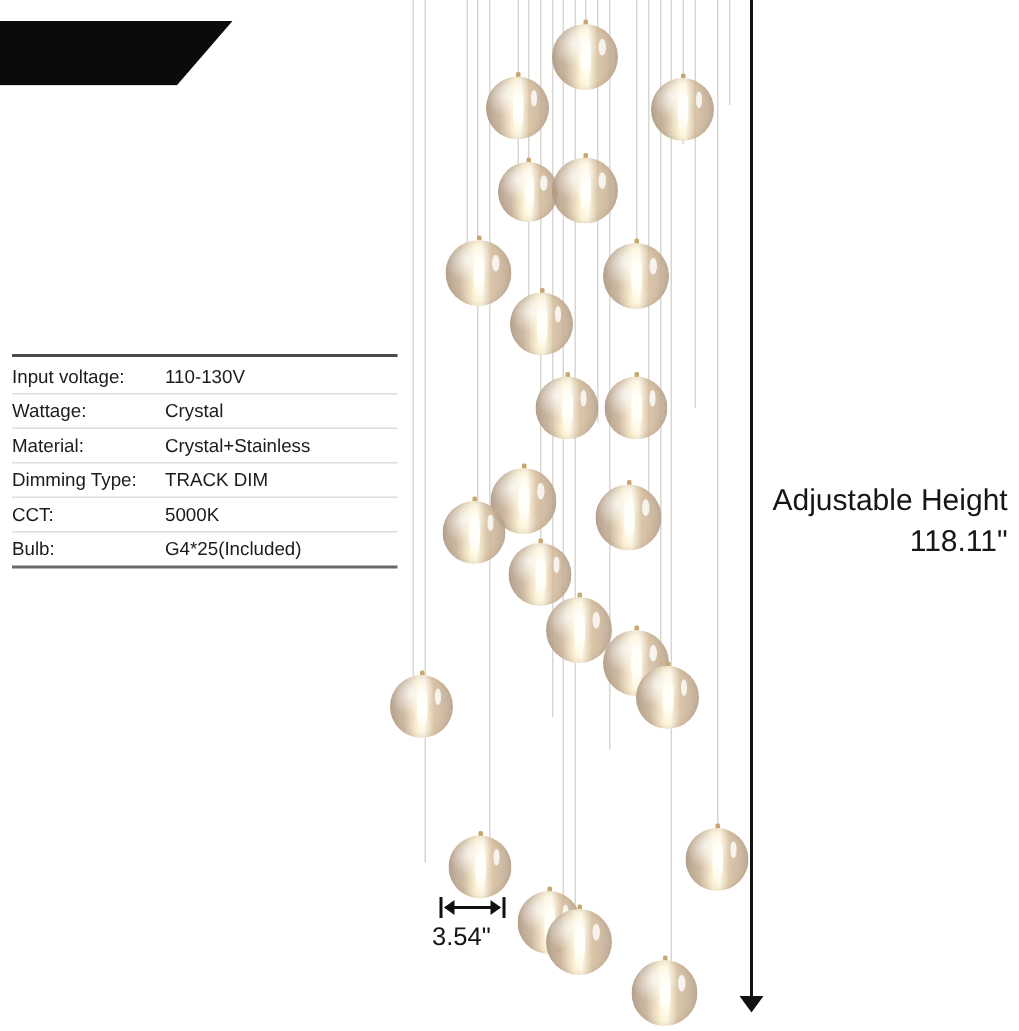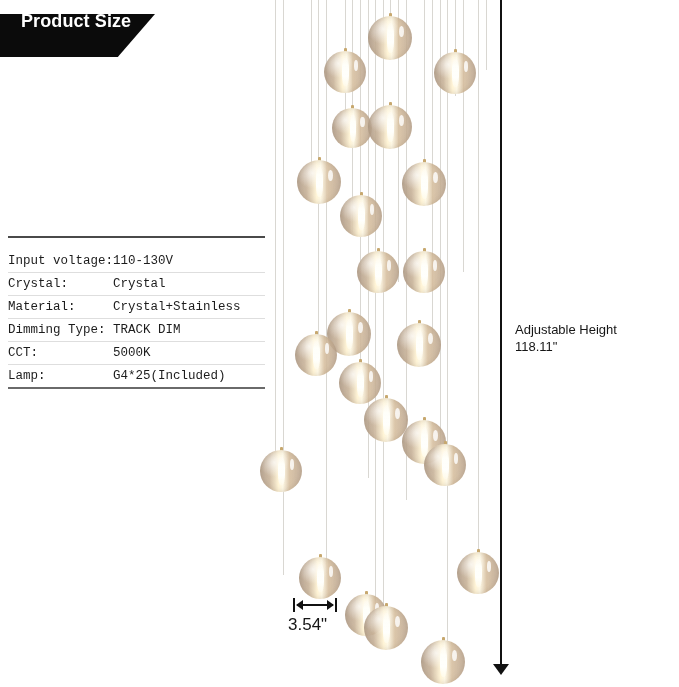--- a/index.html
+++ b/index.html
@@ -54,22 +54,21 @@
     white-space: nowrap;
   }
   #spec-heading-rule {
     height: 2px;
     background: #4a4a4a;
     width: 100%;
   }
   #spec-table {
     width: 100%;
     border-collapse: collapse;
-    margin-top: 12px;
-    font-family: Liberation Mono, monospace;
+    margin-top: 2px;
   }
   #spec-table tr {
     border-bottom: 1px solid #dedede;
   }
   #spec-table tr:last-child {
     border-bottom: 2px solid #6a6a6a;
   }
   #spec-table td {
     padding: 4px 0 4px 0;
     font-size: 12.5px;
@@ -160,24 +159,25 @@
     width: 0;
     height: 0;
     border-left: 8px solid transparent;
     border-right: 8px solid transparent;
     border-top: 11px solid #111111;
   }
   #height-label {
     position: absolute;
     left: 515px;
     top: 321px;
-    font-size: 13px;
+    font-size: 20px;
     color: #161616;
     line-height: 1.33;
     white-space: nowrap;
+    text-align: right;
   }
 
   
   #width-dim {
     position: absolute;
     left: 293px;
     top: 598px;
     width: 44px;
     height: 14px;
   }
@@ -216,21 +216,20 @@
     color: #161616;
     white-space: nowrap;
   }
 </style>
 </head>
 <body>
 
 <div id="page">
 
   <div id="size-banner"></div>
-  <div id="size-banner-label">Product Size</div>
 
   <div id="chandelier">
       <div class="cord" style="left: 275px; height: 455px; background: rgb(217, 215, 210);"></div>
       <div class="cord" style="left: 283px; height: 575px; background: rgb(217, 215, 210);"></div>
       <div class="cord" style="left: 311px; height: 185px; background: rgb(217, 215, 210);"></div>
       <div class="cord" style="left: 318px; height: 350px; background: rgb(217, 215, 210);"></div>
       <div class="cord" style="left: 326px; height: 573px; background: rgb(217, 215, 210);"></div>
       <div class="cord" style="left: 345px; height: 128px; background: rgb(217, 215, 210);"></div>
       <div class="cord" style="left: 352px; height: 232px; background: rgb(217, 215, 210);"></div>
       <div class="cord" style="left: 360px; height: 392px; background: rgb(217, 215, 210);"></div>
@@ -298,37 +297,37 @@
 
   <div id="spec-block">
     <div id="spec-heading-rule"></div>
     <table id="spec-table">
       <tbody id="spec-tbody">
           <tr>
             <td class="spec-label">Input voltage:</td>
             <td class="spec-value">110-130V</td>
           </tr>
           <tr>
-            <td class="spec-label">Crystal:</td>
+            <td class="spec-label">Wattage:</td>
             <td class="spec-value">Crystal</td>
           </tr>
           <tr>
             <td class="spec-label">Material:</td>
             <td class="spec-value">Crystal+Stainless</td>
           </tr>
           <tr>
             <td class="spec-label">Dimming Type:</td>
             <td class="spec-value">TRACK DIM</td>
           </tr>
           <tr>
             <td class="spec-label">CCT:</td>
             <td class="spec-value">5000K</td>
           </tr>
           <tr>
-            <td class="spec-label">Lamp:</td>
+            <td class="spec-label">Bulb:</td>
             <td class="spec-value">G4*25(Included)</td>
           </tr>
         </tbody>
     </table>
   </div>
 
   <div id="height-line"></div>
   <div id="height-arrowhead"></div>
   <div id="height-label">
     <div>Adjustable Height</div>

